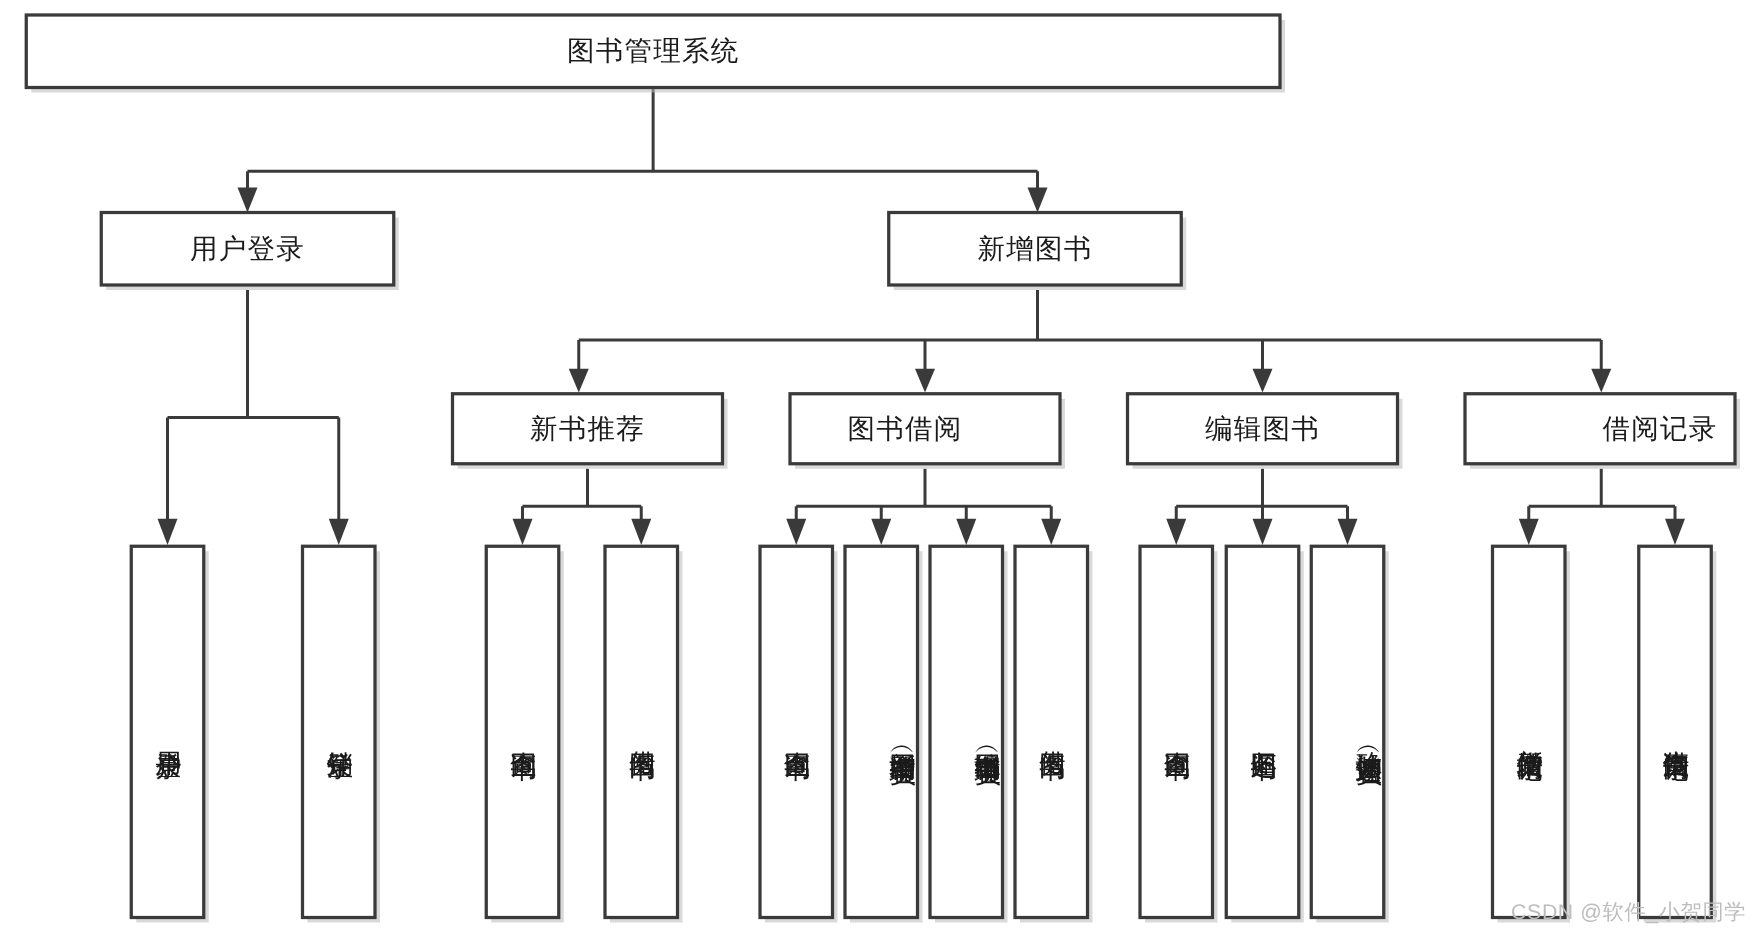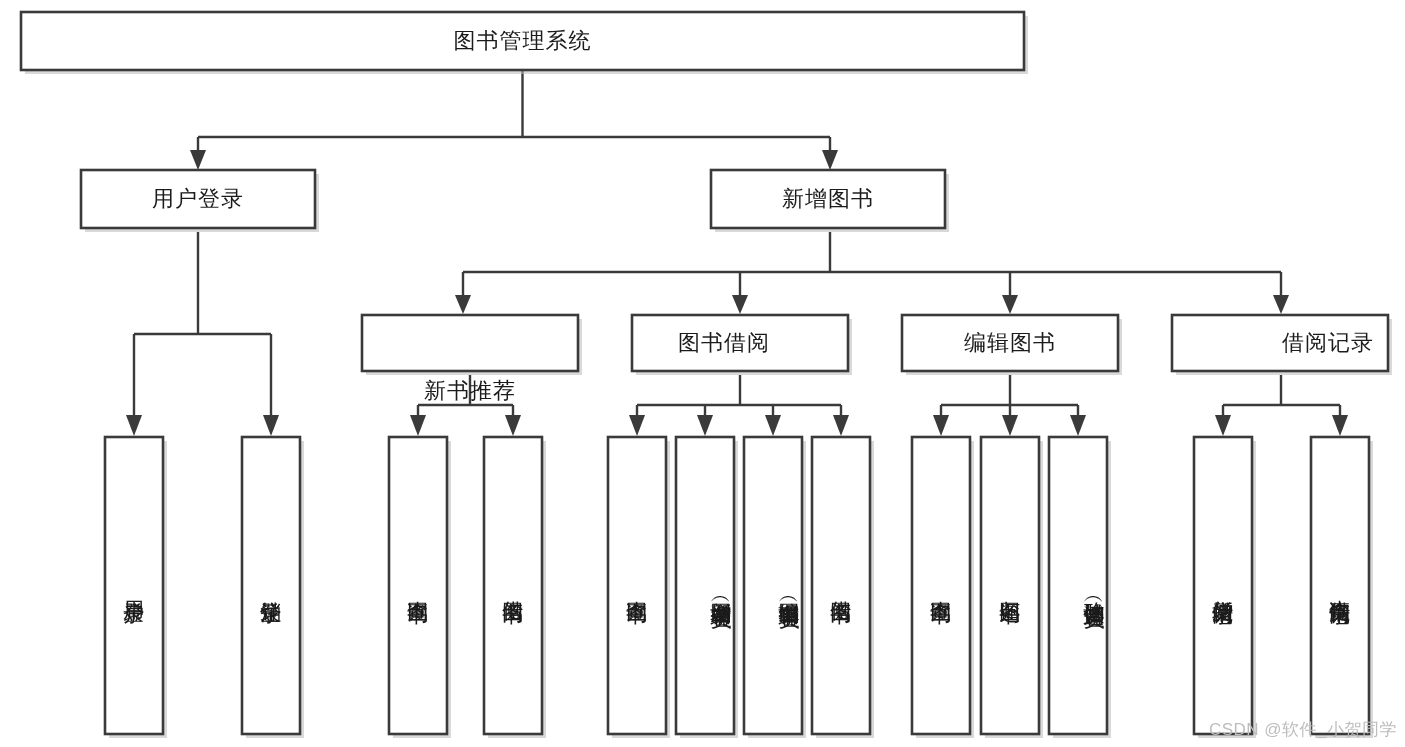--- a/index.html
+++ b/index.html
@@ -215,21 +215,21 @@
       <rect class="node-shadow" x="1315" y="441" width="58" height="297"></rect>
       <rect class="node-box" x="1311" y="437" width="58" height="297"></rect>
     </g>
   </svg>
 
   <div class="hlabel-wrap" style="left:21px; top:12px; width:1003px; height:58px;">图书管理系统</div>
 
   <div class="hlabel-wrap" style="left:81px; top:170px; width:234px; height:58px;">用户登录</div>
   <div class="hlabel-wrap" style="left:711px; top:170px; width:234px; height:58px;">新增图书</div>
 
-  <div class="hlabel-wrap" style="left:362px; top:315px; width:216px; height:56px;margin-top:48px;">新书推荐</div>
+  <div class="hlabel-wrap" style="left:362px; top:315px; width:216px; height:56px;">新书推荐</div>
   <div class="hlabel-wrap" style="left:616px; top:315px; width:216px; height:56px;">图书借阅</div>
   <div class="hlabel-wrap" style="left:902px; top:315px; width:216px; height:56px;">编辑图书</div>
   <div class="hlabel-wrap" style="left:1172px; top:315px; width:216px; height:56px;padding-left:48px;">借阅记录</div>
 
   <div class="vlabel-wrap" style="left:105px; top:437px; width:58px; height:297px;">用户登录</div>
   <div class="vlabel-wrap" style="left:242px; top:437px; width:58px; height:297px;">注销登录</div>
 
   <div class="vlabel-wrap" style="left:389px; top:437px; width:58px; height:297px;">查询图书</div>
   <div class="vlabel-wrap" style="left:484px; top:437px; width:58px; height:297px;">借阅图书</div>
 

